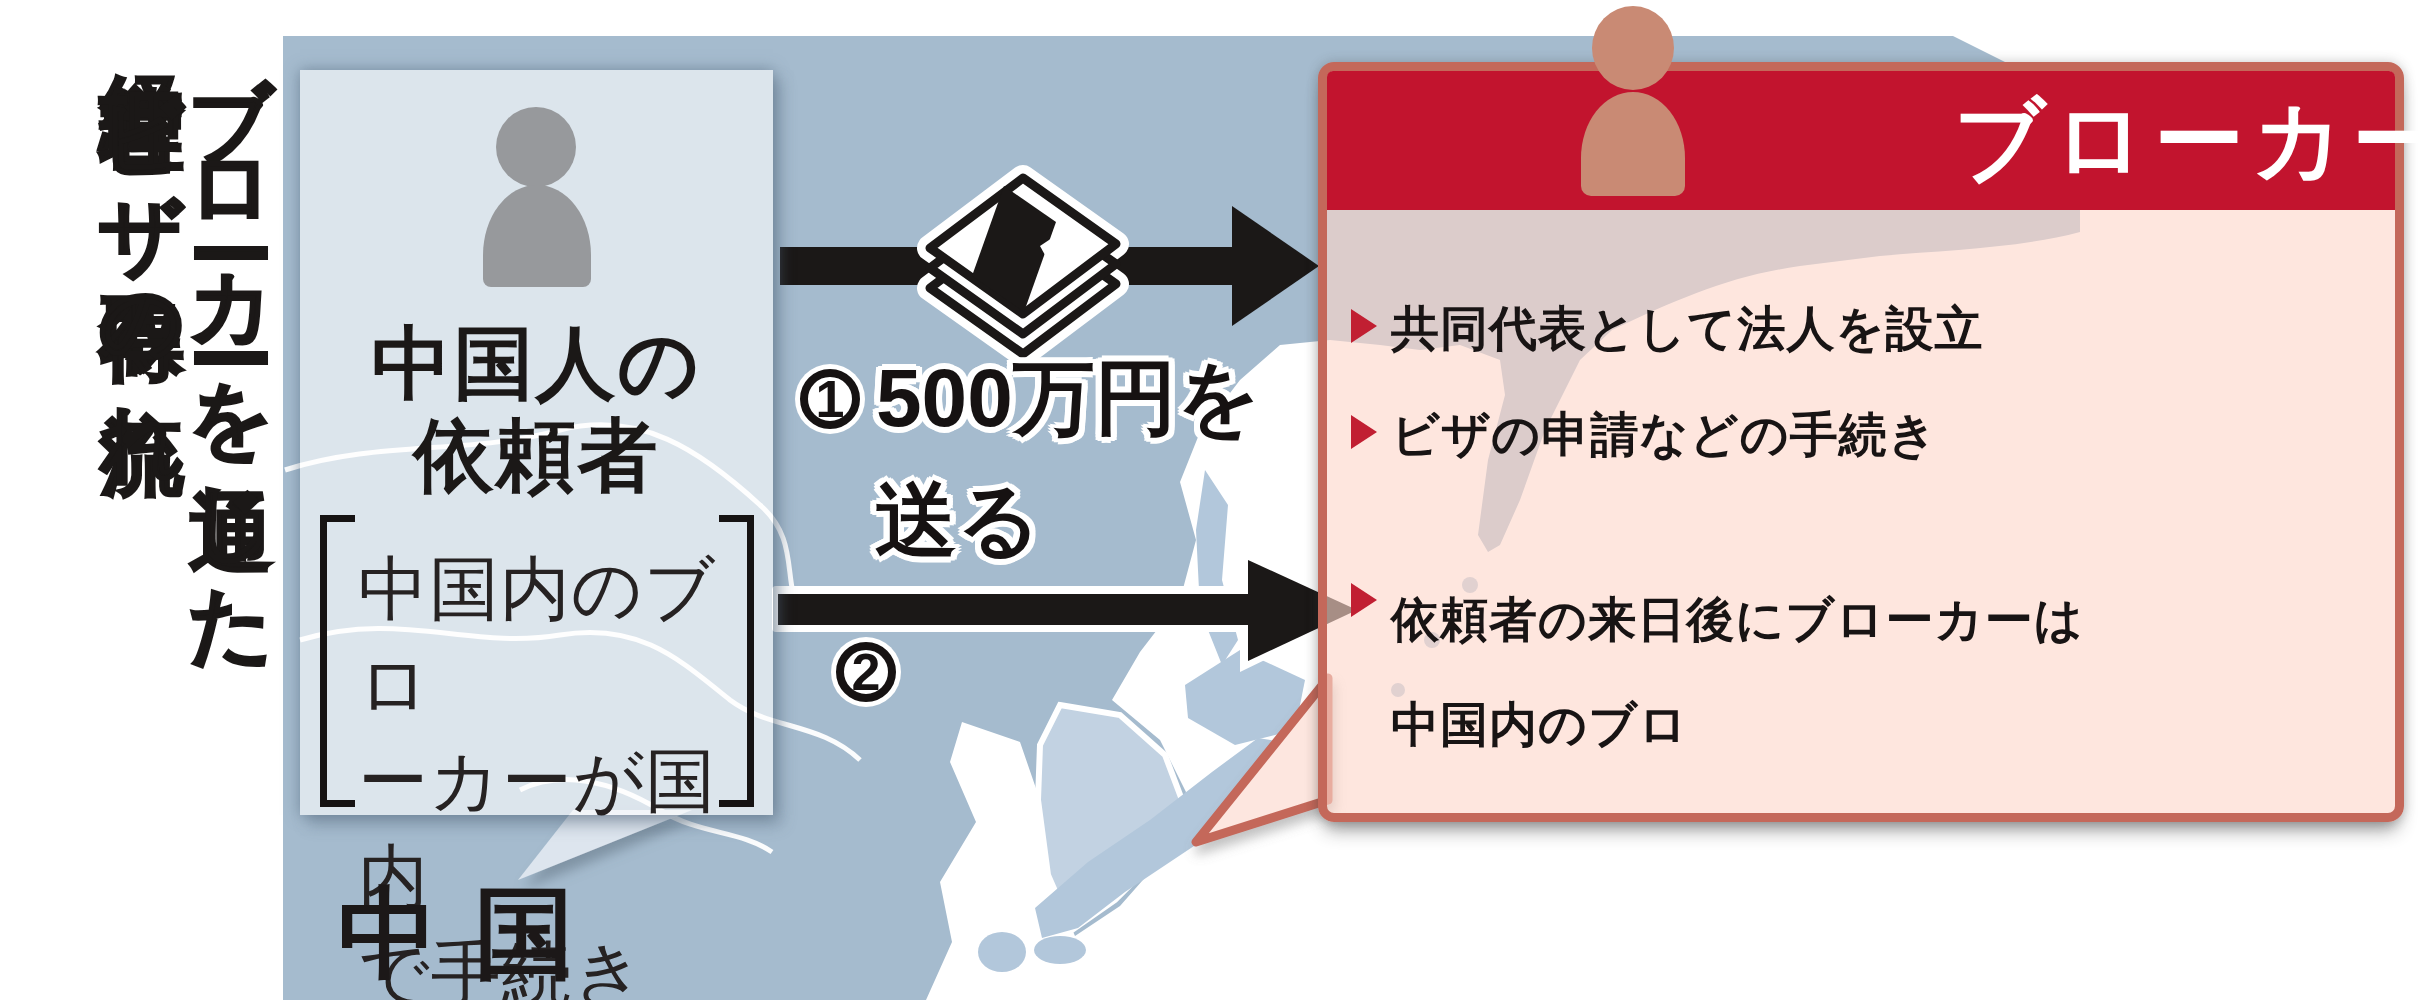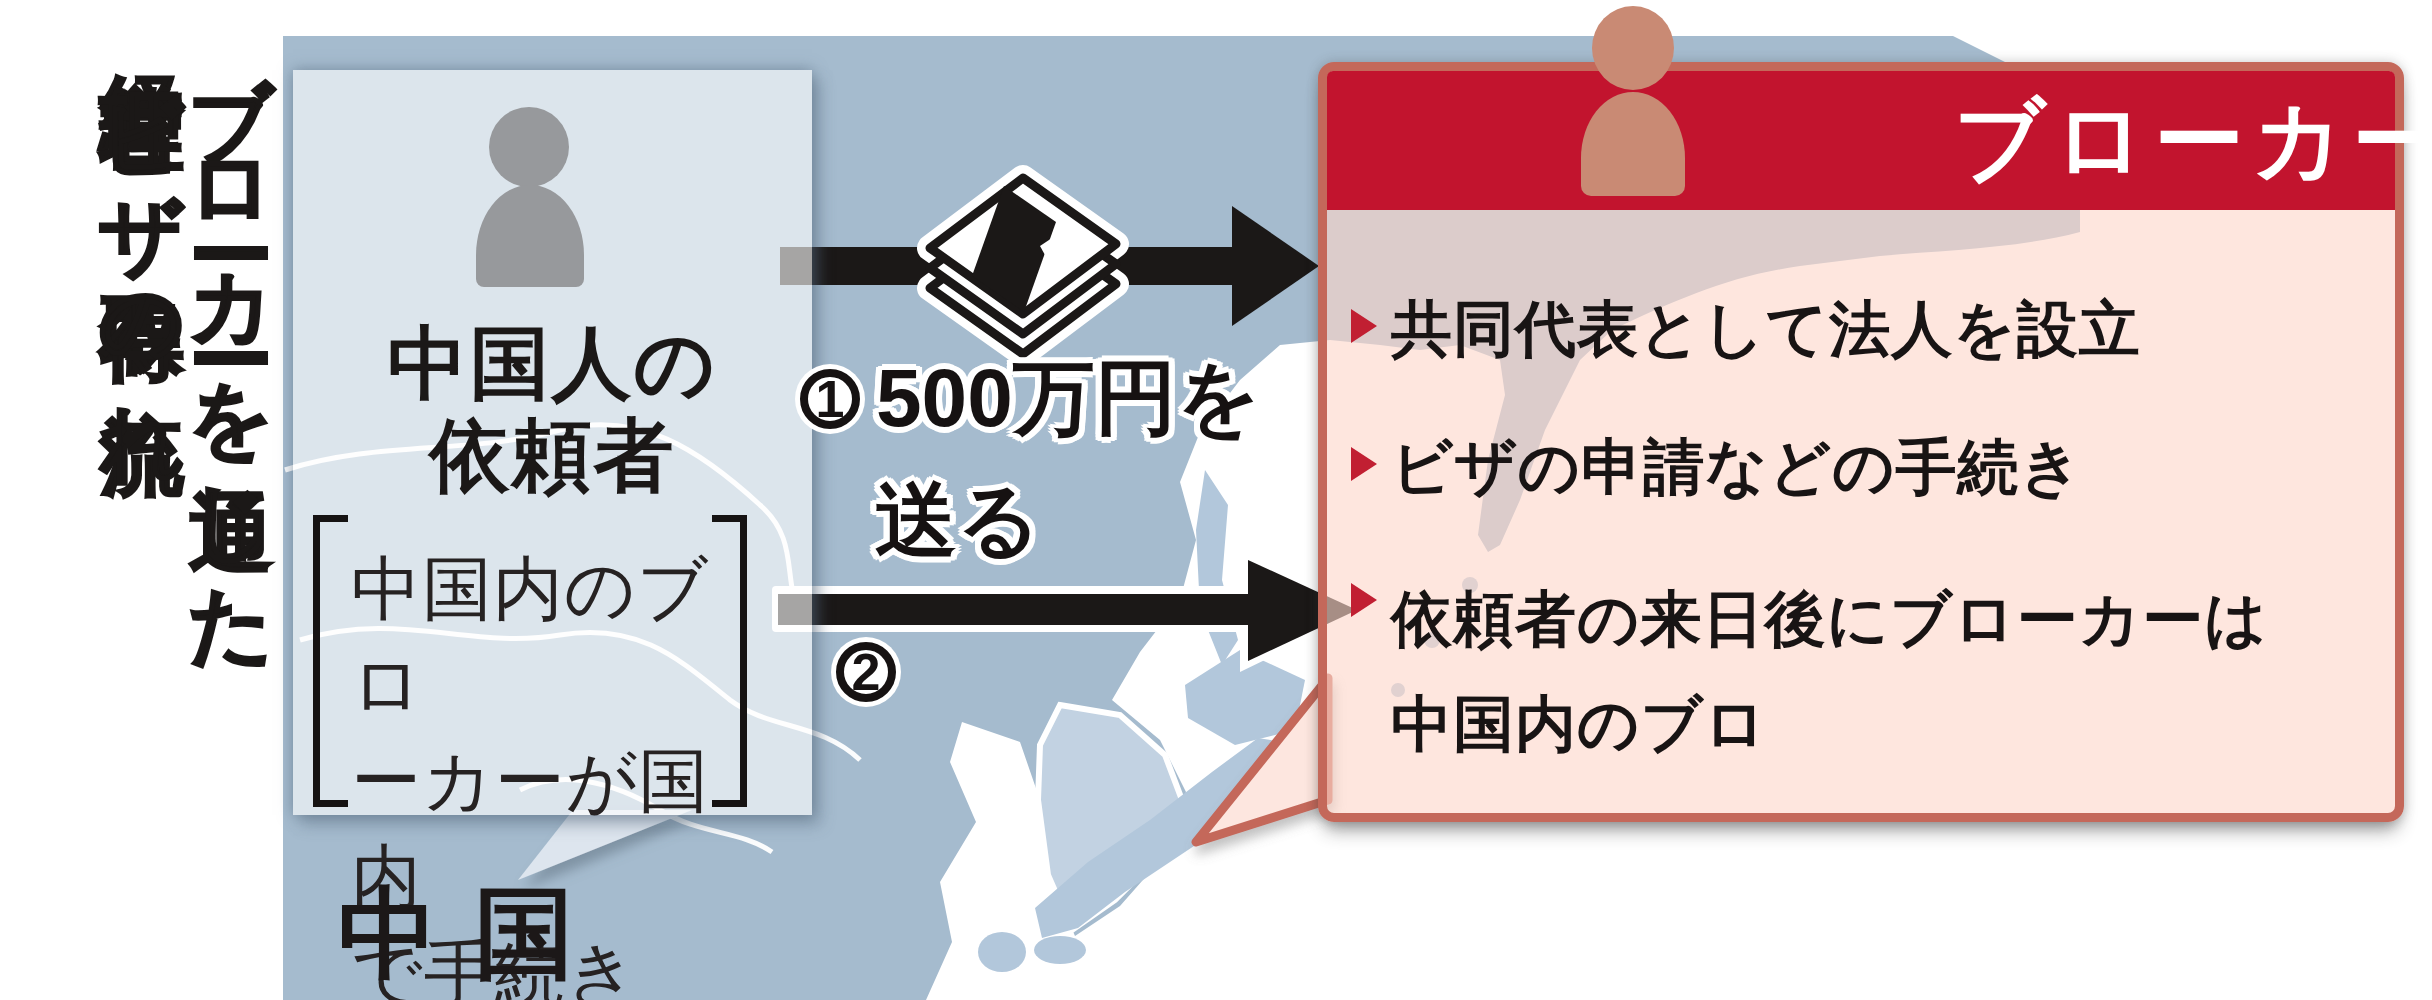--- a/index.html
+++ b/index.html
@@ -20,21 +20,21 @@
   svg.map{position:absolute;left:0;top:0;width:2432px;height:1000px;}
   .f-cont{fill:var(--mapblue);}
   .f-isl{fill:var(--islandblue);}
   .f-kor{fill:var(--koreablue);stroke:#fff;stroke-width:6px;}
   .ln{stroke:#fff;stroke-width:5px;fill:none;opacity:.95;}
   .blk{fill:var(--ink);}
   .tailL{fill:#dde5ee;}
   .tailR{fill:#fde6df;stroke:var(--salmon);stroke-width:9px;stroke-linejoin:round;}
   .bill{fill:#fff;stroke:var(--ink);stroke-width:9px;stroke-linejoin:round;}
   
-  .reqbox{position:absolute;left:293px;top:70px;width:519px;height:745px;
+  .reqbox{position:absolute;left:300px;top:70px;width:473px;height:745px;
           background:rgba(255,255,255,0.61);
           box-shadow:0 0 14px rgba(80,100,120,.55),8px 10px 14px rgba(80,100,120,.35);}
   .rq-head{position:absolute;left:196px;top:37px;width:80px;height:80px;border-radius:50%;
            background:var(--persongray);}
   .rq-body{position:absolute;left:183px;top:115px;width:108px;height:102px;
            border-radius:54px 54px 8px 8px / 70px 70px 8px 8px;background:var(--persongray);}
   .rq-title{position:absolute;left:0;top:248px;width:100%;text-align:center;
             font-size:80px;font-weight:bold;line-height:92px;color:var(--ink);letter-spacing:2px;}
   .note{position:absolute;left:20px;top:445px;width:434px;height:292px;padding:26px 34px 0 38px;
         font-size:70px;line-height:96px;color:#262222;letter-spacing:1px;}
@@ -45,26 +45,26 @@
   .brk-r{right:0;border-right:7px solid #161313;}
   .brk-r::before{right:0;top:0;} .brk-r::after{right:0;bottom:0;}
   
   .brokerbox{position:absolute;left:1318px;top:62px;width:1086px;height:760px;
              border:9px solid var(--salmon);border-radius:16px;
              background:rgba(253,215,202,0.62);
              box-shadow:0 14px 18px -6px rgba(40,40,40,.45),0 0 12px rgba(60,60,60,.28);}
   .bheader{position:absolute;left:0;top:0;width:100%;height:139px;background:var(--red);
            border-radius:6px 6px 0 0;display:flex;align-items:center;justify-content:flex-end;}
   .bheader span{font-size:90px;font-weight:bold;color:#fff;letter-spacing:8px;transform:translateX(55px);}
-  .brow{position:absolute;left:24px;display:flex;gap:14px;font-size:61px;font-weight:bold;
+  .brow{position:absolute;left:24px;display:flex;gap:14px;font-size:48px;font-weight:bold;
         line-height:72px;color:#181414;letter-spacing:1px;}
   .brow .tri{flex:0 0 auto;width:0;height:0;margin-top:16px;
              border-top:17px solid transparent;border-bottom:17px solid transparent;
              border-left:26px solid var(--bulletred);}
-  .brow1{top:222px;} .brow2{top:328px;margin-top:32px;} .brow3{top:496px;line-height:105px;}
+  .brow1{top:222px;} .brow2{top:328px;} .brow3{top:496px;line-height:105px;}
   
   .bk-head{position:absolute;left:1592px;top:6px;width:82px;height:84px;border-radius:50%;
            background:var(--brokerperson);}
   .bk-body{position:absolute;left:1581px;top:92px;width:104px;height:104px;
            border-radius:52px 52px 10px 10px / 66px 66px 10px 10px;background:var(--brokerperson);}
   
   .olabel{color:#161212;font-weight:bold;
      text-shadow:-6px 0 0 #fff,6px 0 0 #fff,0 -6px 0 #fff,0 6px 0 #fff,
        -4px -4px 0 #fff,4px -4px 0 #fff,-4px 4px 0 #fff,4px 4px 0 #fff,
        -6px 3px 0 #fff,6px 3px 0 #fff,-6px -3px 0 #fff,6px -3px 0 #fff;}

